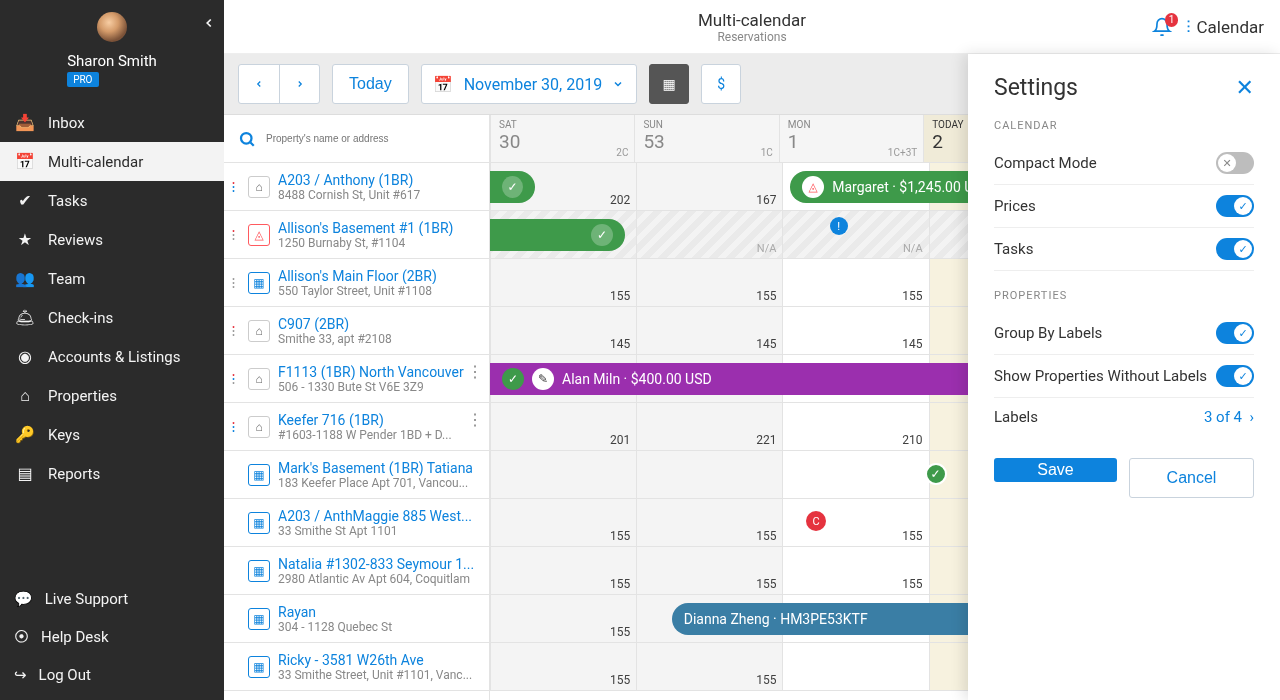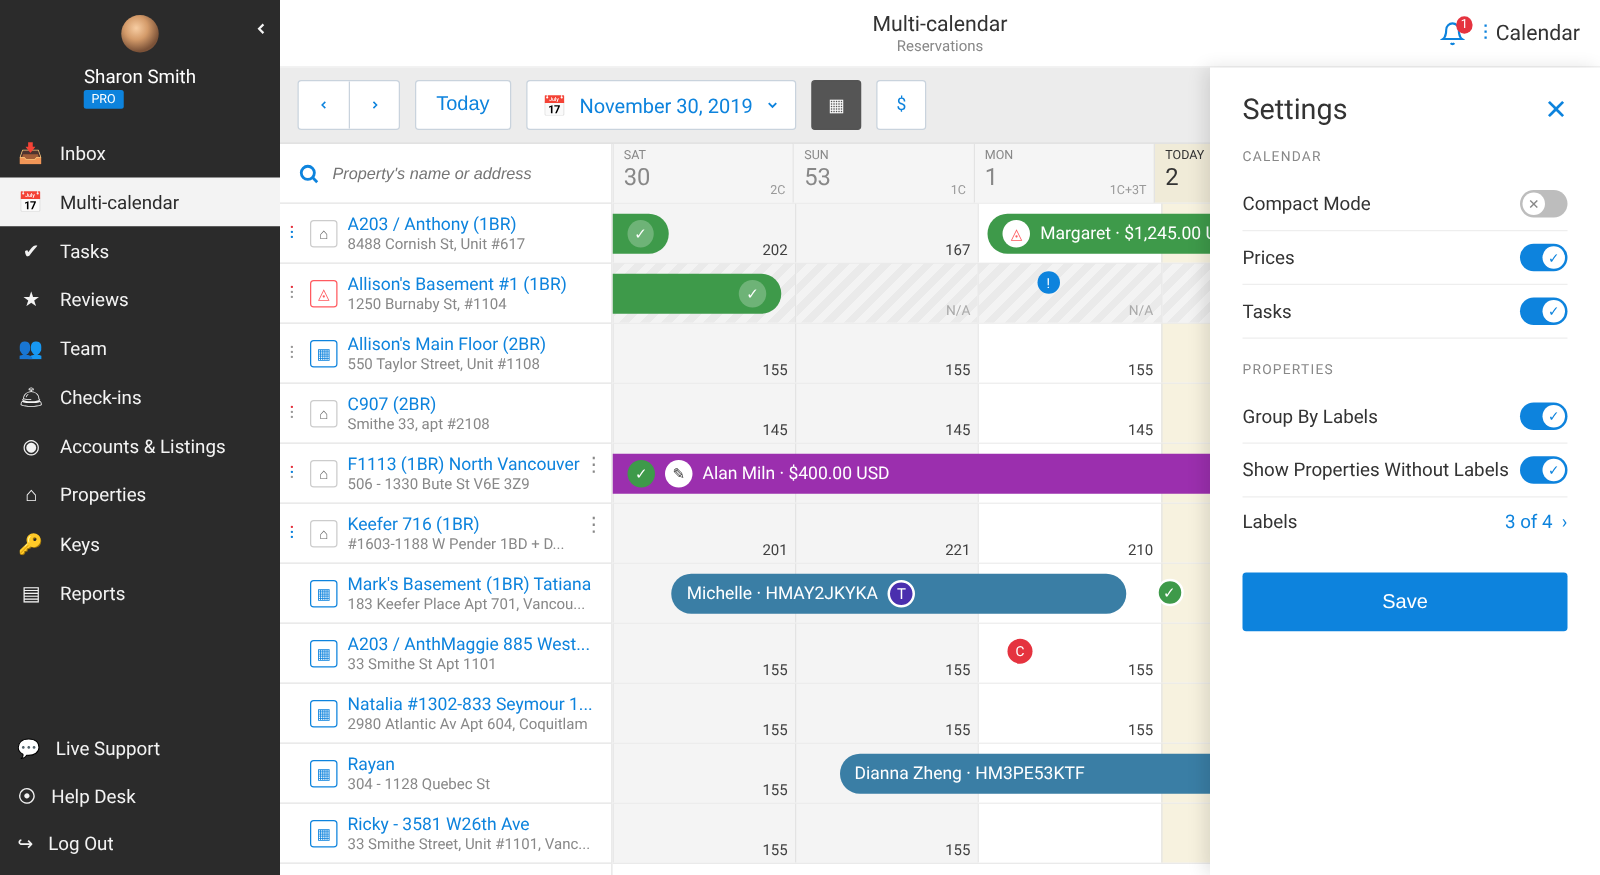--- a/index.html
+++ b/index.html
@@ -39,21 +39,21 @@
 .btn-today { border:1px solid #c9d3dd; background:#fff; color:#0d83dd; height:40px; padding:0 16px; border-radius:3px; font-size:16px; cursor:pointer;}
 .btn-date { display:flex; align-items:center; gap:10px; background:#fff; border:1px solid #c9d3dd; border-radius:3px; height:40px; padding:0 12px; color:#0d83dd; font-size:16px; cursor:pointer;}
 .btn-icon { width:40px; height:40px; border:1px solid #c9d3dd; border-radius:3px; display:flex; align-items:center; justify-content:center; cursor:pointer;}
 .btn-dark { background:#555; color:#fff; border-color:#555;}
 .btn-light { background:#fff; color:#0d83dd; }
 
 
 .cal-wrap { flex:1; display:flex; overflow:hidden; }
 .prop-col { width:266px; border-right:1px solid #e3e3e3; display:flex; flex-direction:column; }
 .prop-search { height:48px; display:flex; align-items:center; padding:0 14px; gap:10px; border-bottom:1px solid #e3e3e3; }
-.prop-search input { border:none; outline:none; font-size:13px; color:#888; width:100%;font-style:italic; }
+.prop-search input { border:none; outline:none; font-size:10px; color:#888; width:100%; }
 .search-icon { color:#0d83dd; font-size:17px; font-weight:bold; }
 .prop-list { flex:1; overflow:hidden; }
 .prop-row { height:48px; border-bottom:1px solid #e3e3e3; display:flex; align-items:center; padding:0 8px; gap:8px; position:relative;}
 .prop-handle { font-size:9px; color:#999; letter-spacing:-1px; width:8px; line-height:4px; }
 .prop-handle .d { display:block; }
 .prop-ico { width:22px; height:22px; border:1px solid #ccc; border-radius:3px; display:flex; align-items:center; justify-content:center; font-size:12px; color:#666; flex-shrink:0;}
 .prop-ico.ab { color:#ff5a5f; border-color:#ff5a5f;}
 .prop-ico.ha { color:#0d83dd; border-color:#0d83dd;}
 .prop-text { overflow:hidden; }
 .prop-name { color:#0d83dd; font-size:14px; white-space:nowrap; overflow:hidden; text-overflow:ellipsis; }
@@ -100,21 +100,21 @@
 .set-label { font-size:11px; color:#888; letter-spacing:1px; margin:6px 0 10px; }
 .set-row { display:flex; justify-content:space-between; align-items:center; padding:10px 0; border-bottom:1px solid #eee; font-size:15px;}
 .toggle { width:38px; height:22px; border-radius:11px; position:relative; cursor:pointer;}
 .toggle.on { background:#0d83dd; }
 .toggle.off { background:#bdbdbd; }
 .toggle .knob { width:18px;height:18px;border-radius:50%;background:#fff;position:absolute;top:2px; display:flex;align-items:center;justify-content:center;font-size:11px;}
 .toggle.on .knob { right:2px; color:#0d83dd;}
 .toggle.off .knob { left:2px; color:#888;}
 .set-link { color:#0d83dd; font-size:15px; }
 .set-actions { display:flex; gap:12px; margin-top:22px;}
-.btn-save { flex:1; background:#0d83dd; color:#fff; border:none; height:47px; border-radius:3px; font-size:16px; cursor:pointer;}
+.btn-save { flex:1; background:#0d83dd; color:#fff; border:none; height:24px; border-radius:3px; font-size:16px; cursor:pointer;}
 .btn-cancel { flex:1; background:#fff; color:#0d83dd; border:1px solid #c9d3dd; height:40px; border-radius:3px; font-size:16px; cursor:pointer;}
 
 svg { display:block; }
 </style>
 </head>
 <body>
 
 <div class="app">
 
   <aside class="sidebar">
@@ -515,24 +515,20 @@
 
           <div class="grow">
             <div class="cell wkend"></div>
             <div class="cell wkend"></div>
             <div class="cell"></div>
             <div class="cell today">
                 <div class="price">155</div>
               </div>
             <div class="cell"></div>
             <div class="cell" style="flex:0.4"></div>
-            <div class="bk blue" style="left:6%;width:46%">
-                <span>Michelle · HMAY2JKYKA</span>
-                <span class="dot" style="background:#4a2fae;border:2px solid #fff">T</span>
-              </div>
             <div class="chk" style="left:55%;top:12px">✓</div>
           </div>
 
           <div class="grow">
             <div class="cell wkend">
                 <div class="price gray">155</div>
               </div>
             <div class="cell wkend">
                 <div class="price gray">155</div>
               </div>
@@ -636,17 +632,18 @@
         <div class="toggle on">
             <div class="knob">✓</div>
           </div>
       </div>
       <div class="set-row" style="border-bottom:none">
         <span>Labels</span>
         <span class="set-link"><span>3 of 4</span> &nbsp;›</span>
       </div>
       <div class="set-actions">
         <button class="btn-save">Save</button>
+        <button class="btn-cancel">Cancel</button>
       </div>
     </div>
 
   </div>
 </div>
 
 </body></html>

